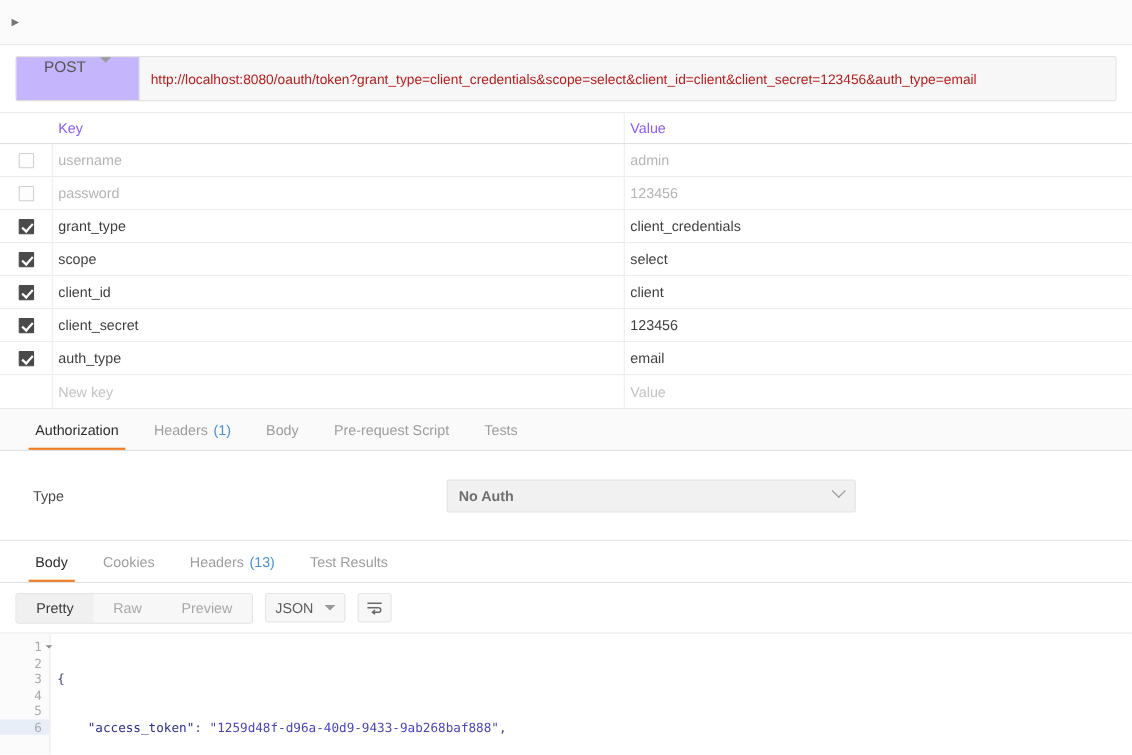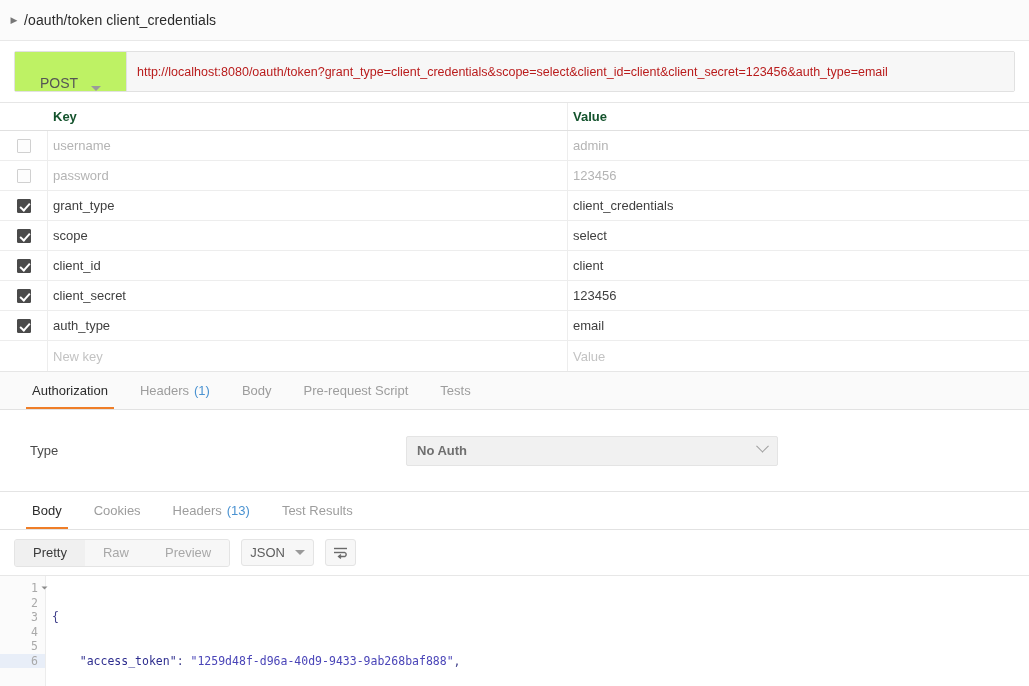--- a/index.html
+++ b/index.html
@@ -41,28 +41,28 @@
     margin: 10px 14px 0 14px;
     height: 41px;
     display: flex;
     border: 1px solid #e1e1e1;
     background: #f2f2f2;
     border-radius: 2px;
   }
   .method-box {
     width: 112px;
     display: flex;
-    align-items: flex-end;
+    align-items: flex-start;
     justify-content: center;
     gap: 13px;
     border-right: 1px solid #e1e1e1;
     font-size: 14px;
     color: #555;
     cursor: pointer;
-    background: #bef264;
+    background: #c4b5fd;
   }
   .caret {
     width: 0; height: 0;
     border-left: 5px solid transparent;
     border-right: 5px solid transparent;
     border-top: 5px solid #9a9a9a;
   }
   .url-input {
     flex: 1;
     display: flex;
@@ -139,22 +139,22 @@
     flex: 1;
     padding-left: 5px;
     height: 100%;
     display: flex;
     align-items: center;
     font-size: 13px;
     cursor: text;
   }
   .prow.header .key-cell,
   .prow.header .val-cell {
-    font-weight: bold;
-    color: #14532d;
+    font-weight: normal;
+    color: #8b5cf6;
     cursor: default;
   }
   .prow.header .cb-cell { border-right-color: transparent; }
   .dim { color: #b4b4b4; }
   .normal { color: #3f3f3f; }
   .placeholder { color: #c3c3c3; }
 
   
   .tabstrip {
     display: flex;
@@ -319,21 +319,20 @@
   .cline { height: 14.5px; }
   .pun { color: #3f3f8a; }
   .key { color: #2e2e8f; }
   .str { color: #4a45b8; }
 </style>
 </head>
 <body>
 
 <div class="req-title-bar">
   <span class="disclosure">▶</span>
-  <span class="req-title">/oauth/token client_credentials</span>
 </div>
 
 <div class="url-row">
   <div class="method-box">
     <span>POST</span>
     <span class="caret"></span>
   </div>
   <div class="url-input">http://localhost:8080/oauth/token?grant_type=client_credentials&amp;scope=select&amp;client_id=client&amp;client_secret=123456&amp;auth_type=email</div>
 </div>
 

